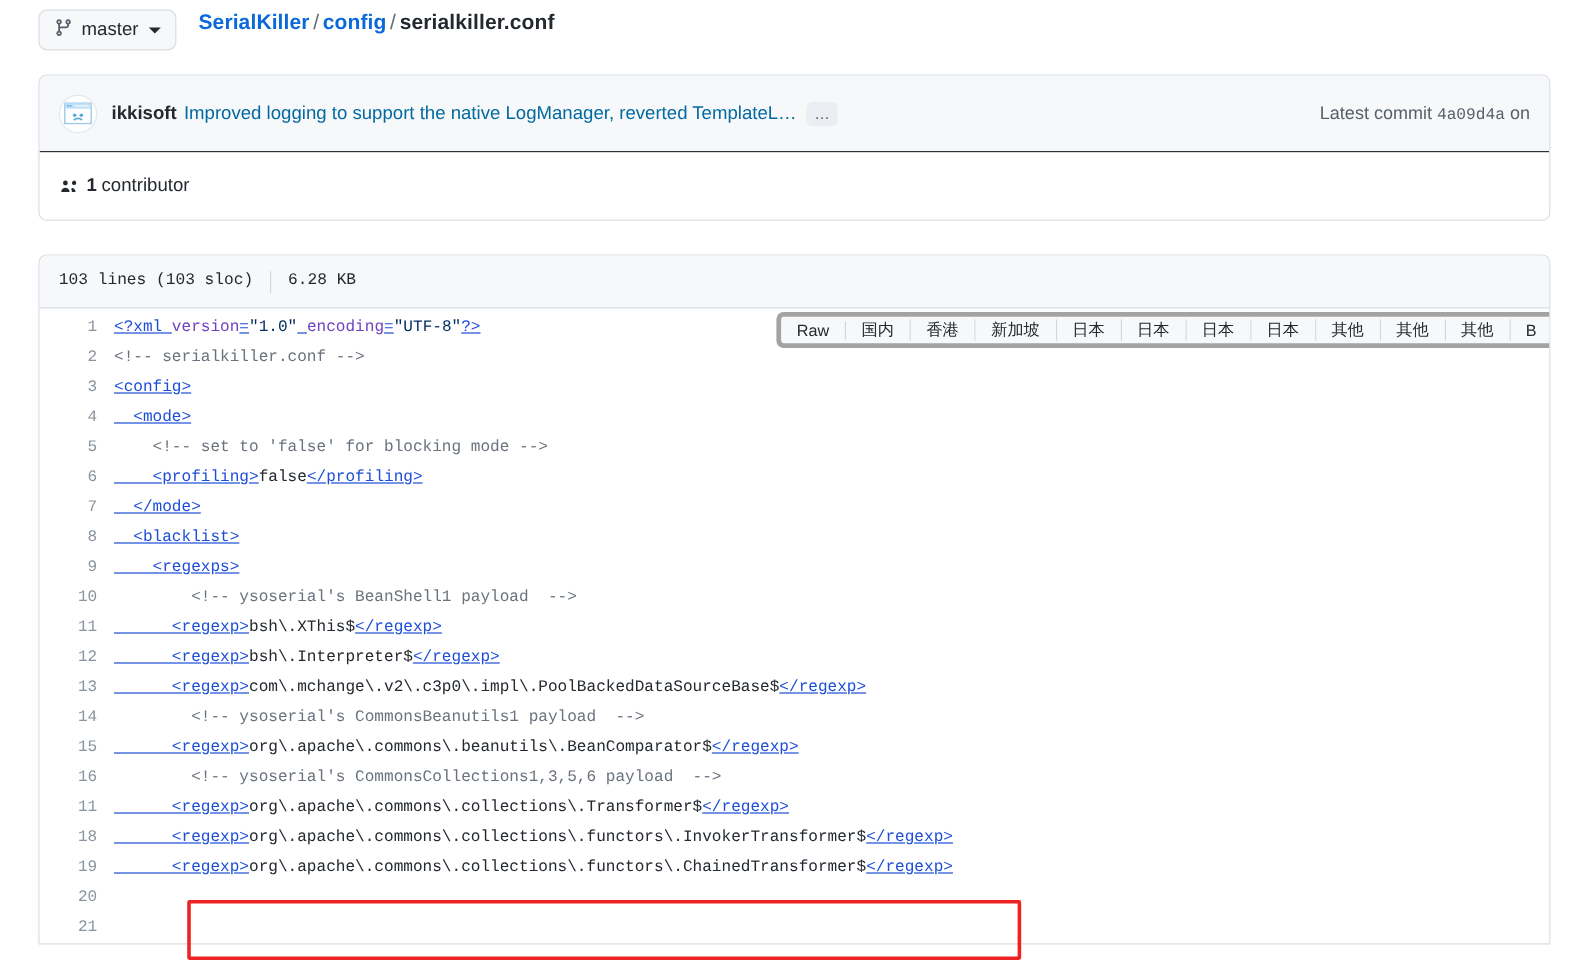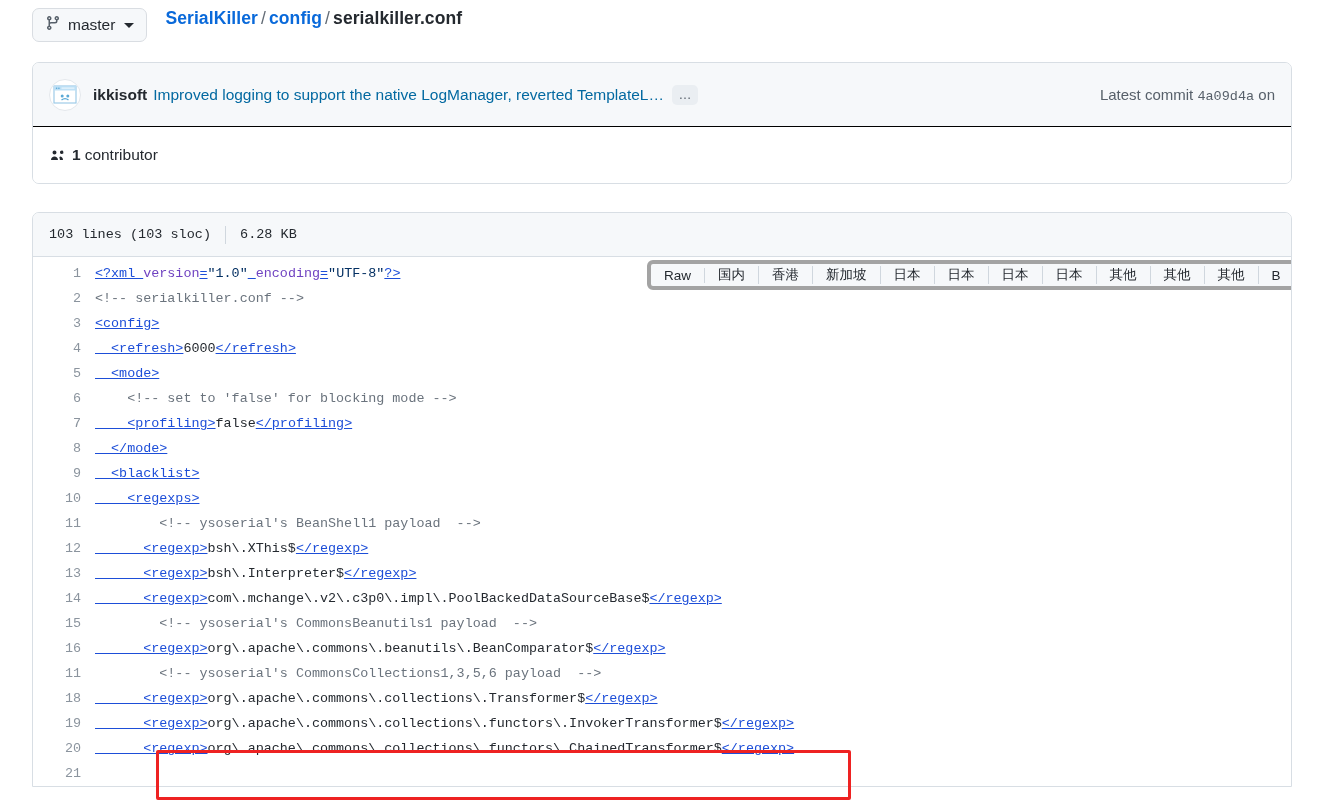--- a/index.html
+++ b/index.html
@@ -293,21 +293,20 @@
           <div>11</div>
           <div>18</div>
           <div>19</div>
           <div>20</div>
           <div>21</div>
         </div>
       <div class="code-col" id="codecol">
           <div class="ln"><span class="t">&lt;?xml </span><span class="a">version</span><span class="t">=</span><span class="s">"1.0"</span><span class="t"> </span><span class="a">encoding</span><span class="t">=</span><span class="s">"UTF-8"</span><span class="t">?&gt;</span></div>
           <div class="ln"><span class="c">&lt;!-- serialkiller.conf --&gt;</span></div>
           <div class="ln"><span class="t">&lt;config&gt;</span></div>
-          <div class="ln"><span class="t">  &lt;refresh&gt;</span><span class="x">6000</span><span class="t">&lt;/refresh&gt;</span></div>
           <div class="ln"><span class="t">  &lt;mode&gt;</span></div>
           <div class="ln"><span class="c">    &lt;!-- set to 'false' for blocking mode --&gt;</span></div>
           <div class="ln"><span class="t">    &lt;profiling&gt;</span><span class="x">false</span><span class="t">&lt;/profiling&gt;</span></div>
           <div class="ln"><span class="t">  &lt;/mode&gt;</span></div>
           <div class="ln"><span class="t">  &lt;blacklist&gt;</span></div>
           <div class="ln"><span class="t">    &lt;regexps&gt;</span></div>
           <div class="ln"><span class="c">        &lt;!-- ysoserial's BeanShell1 payload  --&gt;</span></div>
           <div class="ln"><span class="t">      &lt;regexp&gt;</span><span class="x">bsh\.XThis$</span><span class="t">&lt;/regexp&gt;</span></div>
           <div class="ln"><span class="t">      &lt;regexp&gt;</span><span class="x">bsh\.Interpreter$</span><span class="t">&lt;/regexp&gt;</span></div>
           <div class="ln"><span class="t">      &lt;regexp&gt;</span><span class="x">com\.mchange\.v2\.c3p0\.impl\.PoolBackedDataSourceBase$</span><span class="t">&lt;/regexp&gt;</span></div>

